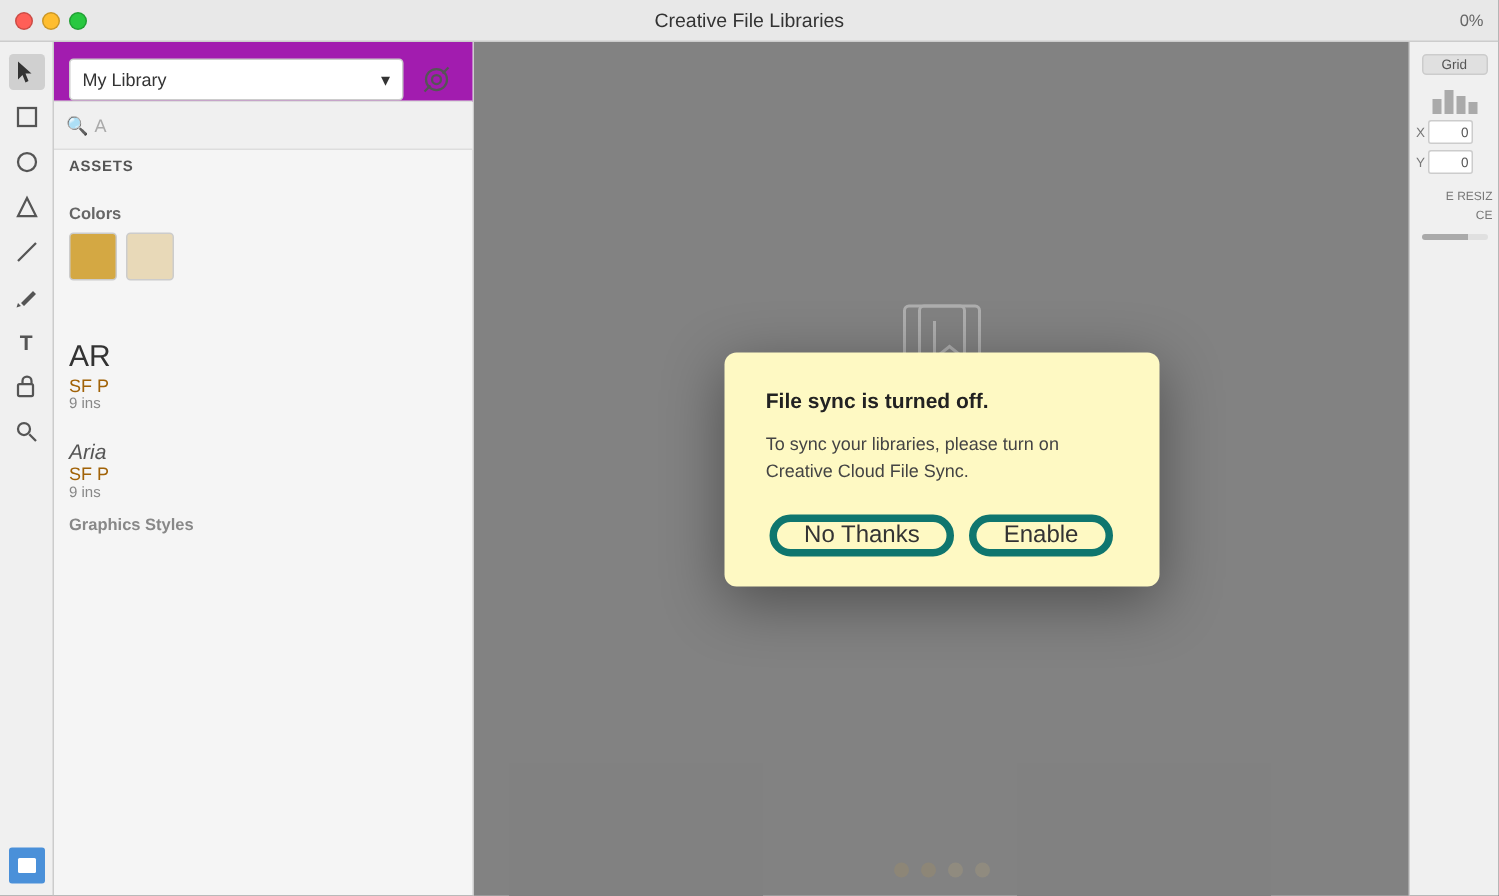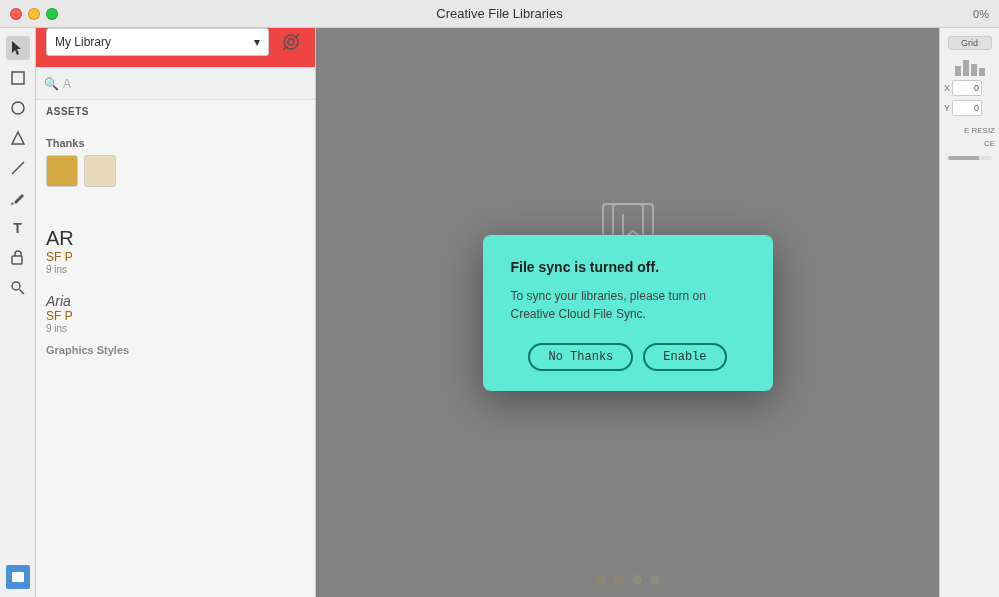--- a/index.html
+++ b/index.html
@@ -86,24 +86,24 @@
     .panel {
       width: 280px;
       background: #f5f5f5;
       border-right: 1px solid #ccc;
       display: flex;
       flex-direction: column;
       position: relative;
     }
     .panel-header {
       height: 40px;
-      background: #ef4444;
+      background: #a21caf;
       border-bottom: 1px solid #ddd;
       display: flex;
-      align-items: flex-start;
+      align-items: flex-end;
       padding: 0 10px;
       gap: 8px;
     }
     .library-dropdown {
       flex: 1;
       height: 28px;
       background: #fff;
       border: 1px solid #ccc;
       border-radius: 3px;
       display: flex;
@@ -222,21 +222,21 @@
     }
     .library-empty-text {
       font-size: 11px;
       color: #ddd;
       text-align: center;
       max-width: 180px;
     }
 
     
     .dialog {
-      background: #5eead4;
+      background: #fef9c3;
       border-radius: 8px;
       box-shadow: 0 10px 40px rgba(0,0,0,0.4);
       padding: 24px 28px 20px 28px;
       width: 290px;
       position: absolute;
       top: 50%;
       left: 50%;
       transform: translate(-50%, -50%);
       z-index: 20;
     }
@@ -253,27 +253,27 @@
       margin-bottom: 20px;
     }
     .dialog-buttons {
       display: flex;
       gap: 10px;
       justify-content: center;
     }
     .dialog-btn {
       height: 28px;
       padding: 0 18px;
-      border: 2px solid #0f766e;
+      border: 5px solid #0f766e;
       border-radius: 14px;
       background: transparent;
-      font-size: 12px;
+      font-size: 16px;
       color: #333;
       cursor: pointer;
-      font-family: Liberation Mono, monospace;
+      font-family: Liberation Sans, sans-serif;
     }
 
     
     .bottom-dots {
       position: absolute;
       bottom: 12px;
       left: 50%;
       transform: translateX(-50%);
       display: flex;
       gap: 8px;
@@ -432,21 +432,21 @@
       </div>
     </div>
     <div class="panel-search">
       <span class="search-icon-small">🔍</span>
       <span style="font-size:12px;color:#aaa;">A</span>
     </div>
 
     <div style="padding:6px 10px 0 10px;font-size:10px;font-weight:700;color:#555;letter-spacing:0.5px;">ASSETS</div>
     <div class="panel-content">
 
-      <div class="section-title">Thanks</div>
+      <div class="section-title">Colors</div>
       <div style="display:flex;gap:6px;margin-bottom:8px;">
         <div class="color-swatch" style="background:#d4a843;"></div>
         <div class="color-swatch" style="background:#e8d9b8;"></div>
       </div>
 
 
       <div class="font-item">
         <div class="font-preview-ar">AR</div>
         <div class="font-name">SF P</div>
         <div class="font-meta">9 ins</div>

